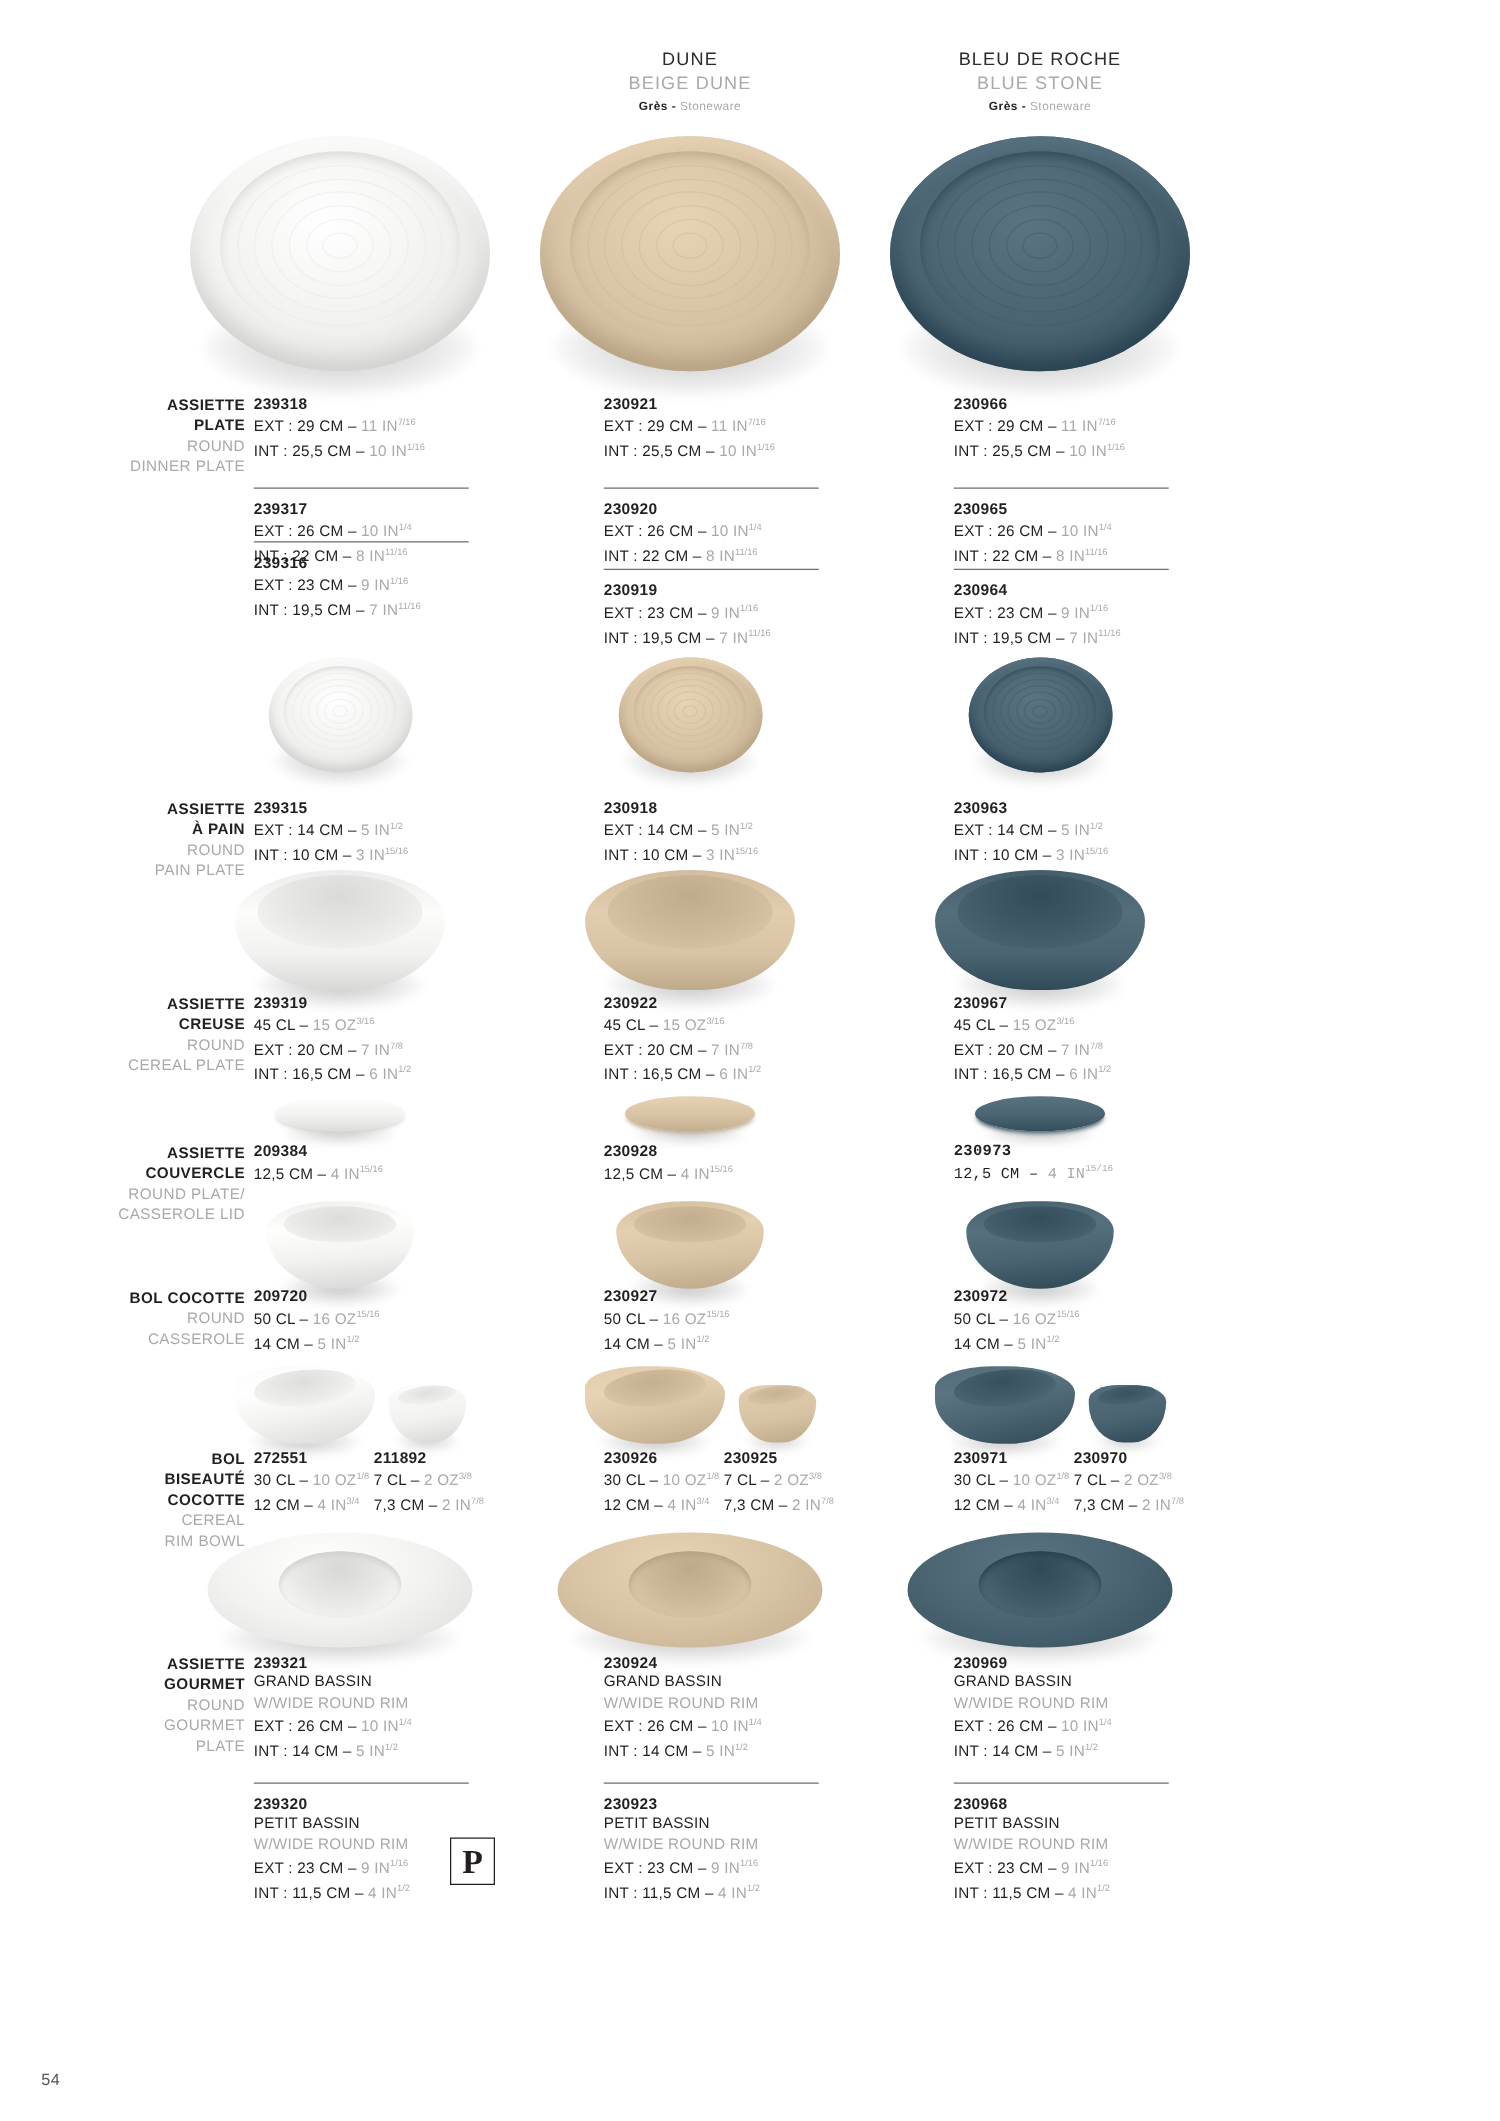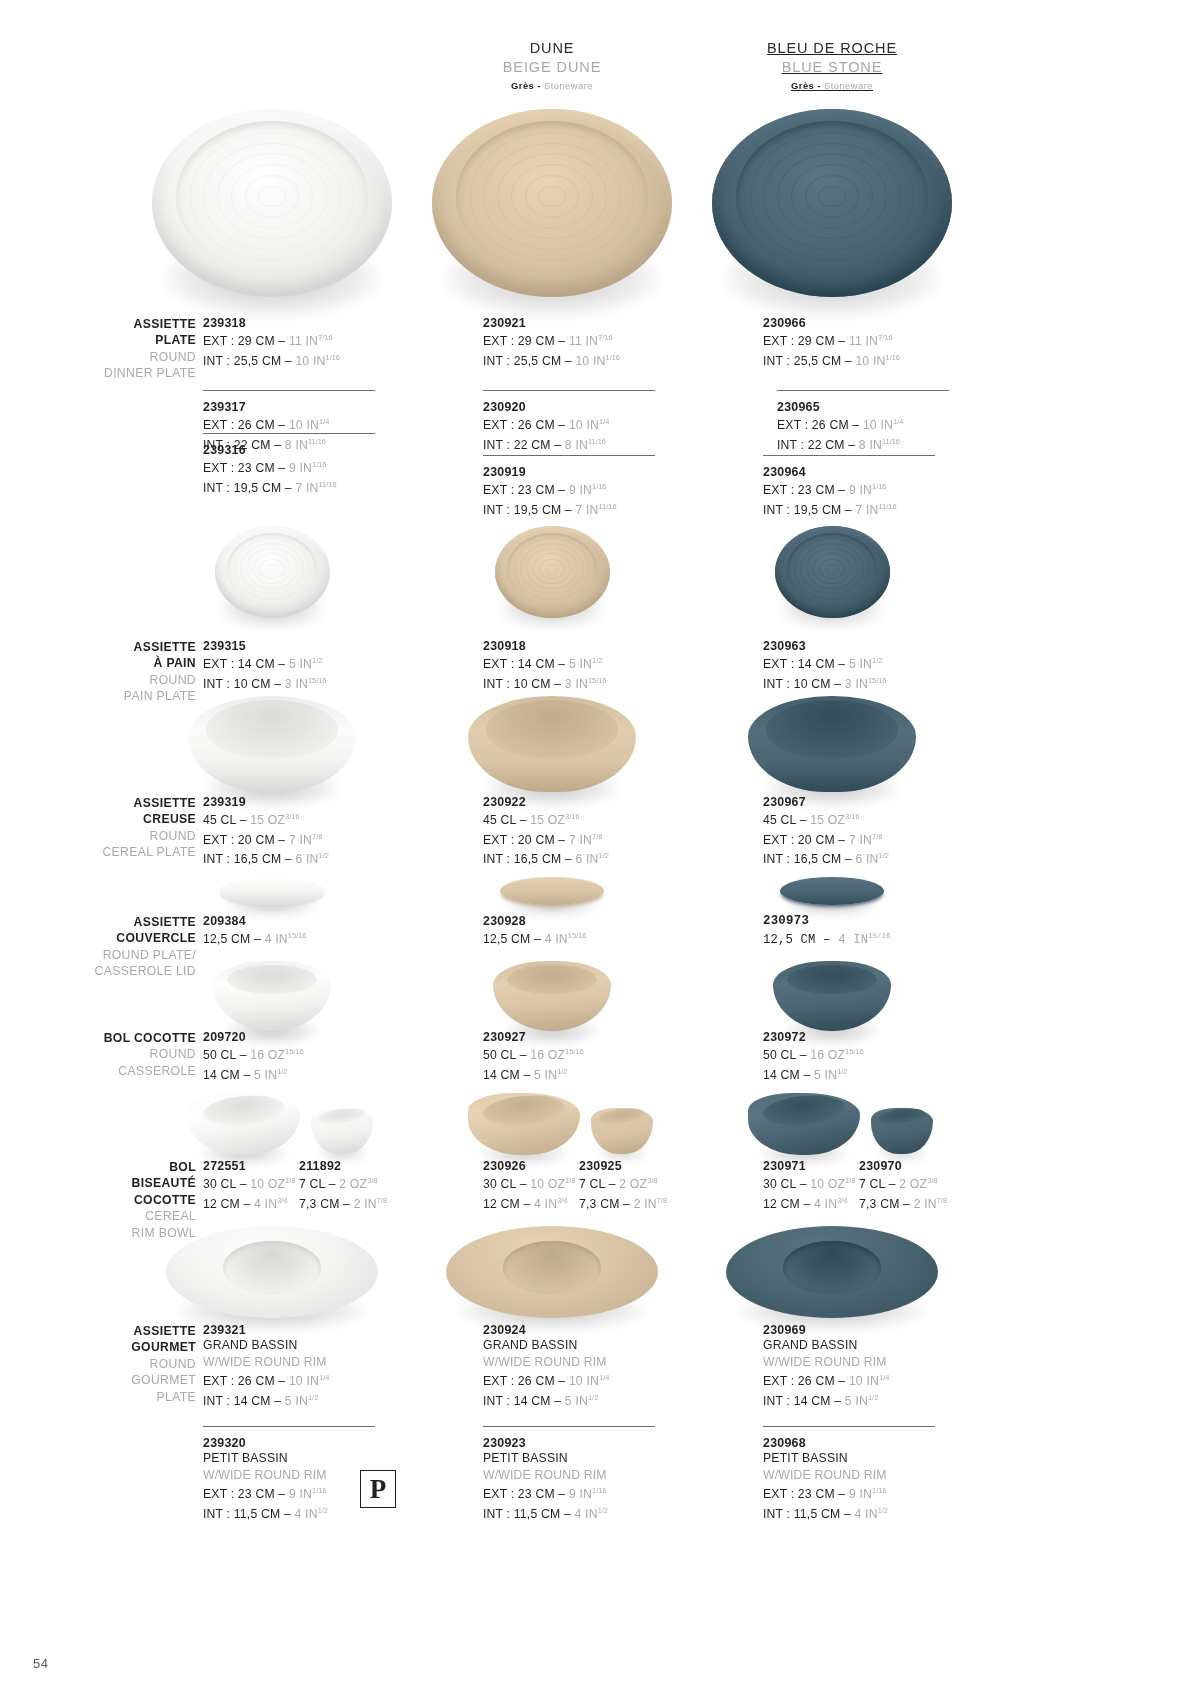--- a/index.html
+++ b/index.html
@@ -58,21 +58,21 @@
 </head>
 <body>
 
 <div class="page">
   <div class="col-headers" id="col-headers">
       <div class="col-head" style="left: 402px;">
         <div class="ch-fr">DUNE</div>
         <div class="ch-en">BEIGE DUNE</div>
         <div class="ch-mat"><b>Grès -</b> <span>Stoneware</span></div>
       </div>
-      <div class="col-head" style="left: 682px; text-decoration: underline;">
+      <div class="col-head" style="left: 682px;">
         <div class="ch-fr">BLEU DE ROCHE</div>
         <div class="ch-en">BLUE STONE</div>
         <div class="ch-mat"><b>Grès -</b> <span>Stoneware</span></div>
       </div>
     </div>
   <div id="artwork">
       <div class="shadow-e" style="left: 161.6px; top: 238.72px; width: 220.8px; height: 78.96px;"></div>
       <div style="position: absolute; left: 152px; top: 109px; width: 240px; height: 188px; border-radius: 50%; background: radial-gradient(at 42% 32%, rgb(255, 255, 254) 0%, rgb(242, 242, 240) 48%, rgb(226, 226, 224) 88%, rgb(212, 212, 210) 100%); box-shadow: rgb(208, 208, 206) 0px -9.4px 16.92px inset, rgb(255, 255, 255) 0px 5.64px 9.4px inset;">
         <div style="position: absolute; left: 24px; top: 12.22px; width: 192px; height: 150.4px; border-radius: 50%; background: radial-gradient(at 45% 38%, rgb(255, 255, 255) 0%, rgb(242, 242, 240) 60%, rgb(232, 232, 230) 100%); box-shadow: rgb(220, 220, 218) 0px 3.76px 7.52px inset;">
           <div style="position: absolute; left: 82.2857px; top: 64.4571px; width: 27.4286px; height: 21.4857px; border-radius: 50%; border: 1px solid rgb(233, 233, 231); opacity: 0.5;"></div>
@@ -244,21 +244,21 @@
         <div class="rule"></div>
         <div class="sku">230919</div>
         <div class="spec"><span class="dk">EXT : 23 CM – </span><span class="lt">9 IN<sup>1/16</sup></span></div>
         <div class="spec"><span class="dk">INT : 19,5 CM – </span><span class="lt">7 IN<sup>11/16</sup></span></div>
       </div>
       <div class="cell" style="left: 763px; top: 316px;">
         <div class="sku">230966</div>
         <div class="spec"><span class="dk">EXT : 29 CM – </span><span class="lt">11 IN<sup>7/16</sup></span></div>
         <div class="spec"><span class="dk">INT : 25,5 CM – </span><span class="lt">10 IN<sup>1/16</sup></span></div>
       </div>
-      <div class="cell" style="left: 763px; top: 381px; margin-left: 14px;">
+      <div class="cell" style="left: 763px; top: 381px;">
         <div class="rule"></div>
         <div class="sku">230965</div>
         <div class="spec"><span class="dk">EXT : 26 CM – </span><span class="lt">10 IN<sup>1/4</sup></span></div>
         <div class="spec"><span class="dk">INT : 22 CM – </span><span class="lt">8 IN<sup>11/16</sup></span></div>
       </div>
       <div class="cell" style="left: 763px; top: 446px;">
         <div class="rule"></div>
         <div class="sku">230964</div>
         <div class="spec"><span class="dk">EXT : 23 CM – </span><span class="lt">9 IN<sup>1/16</sup></span></div>
         <div class="spec"><span class="dk">INT : 19,5 CM – </span><span class="lt">7 IN<sup>11/16</sup></span></div>

